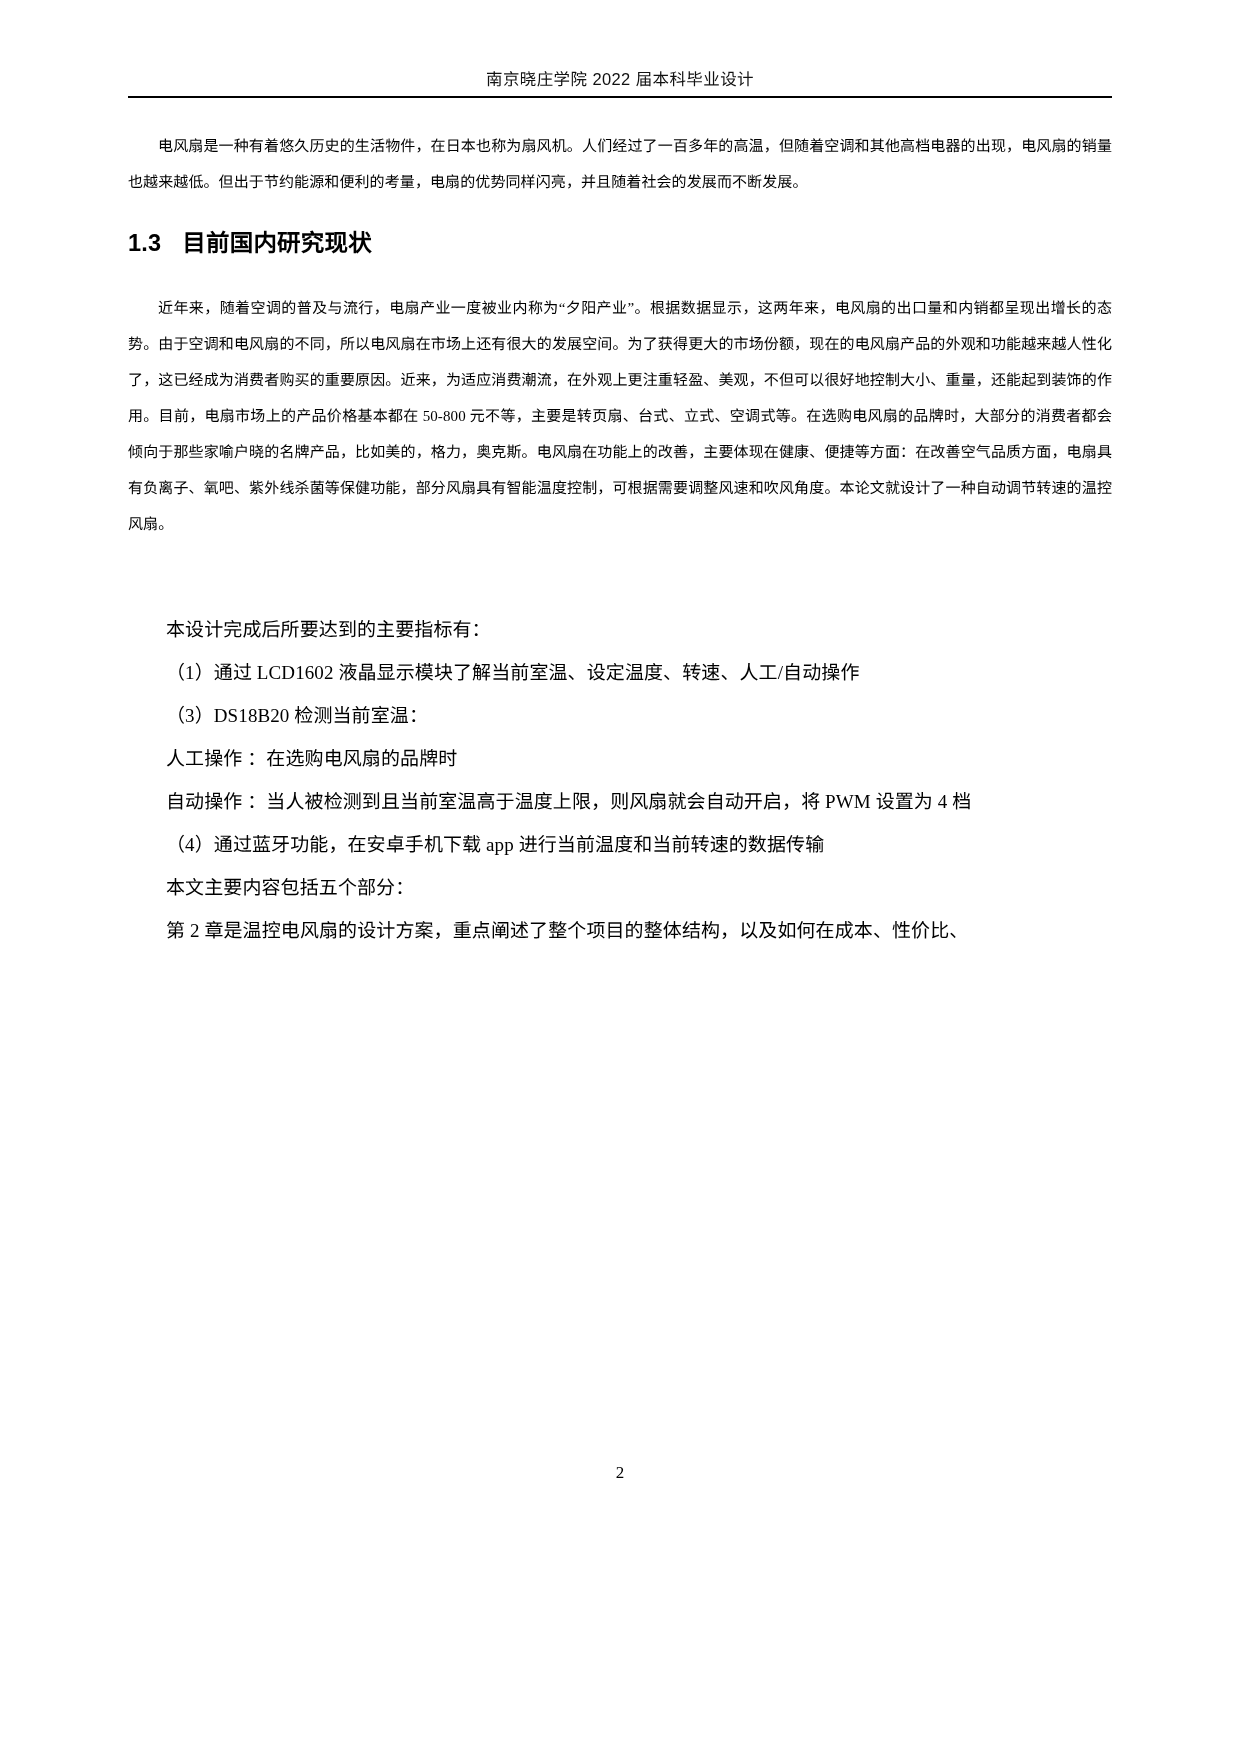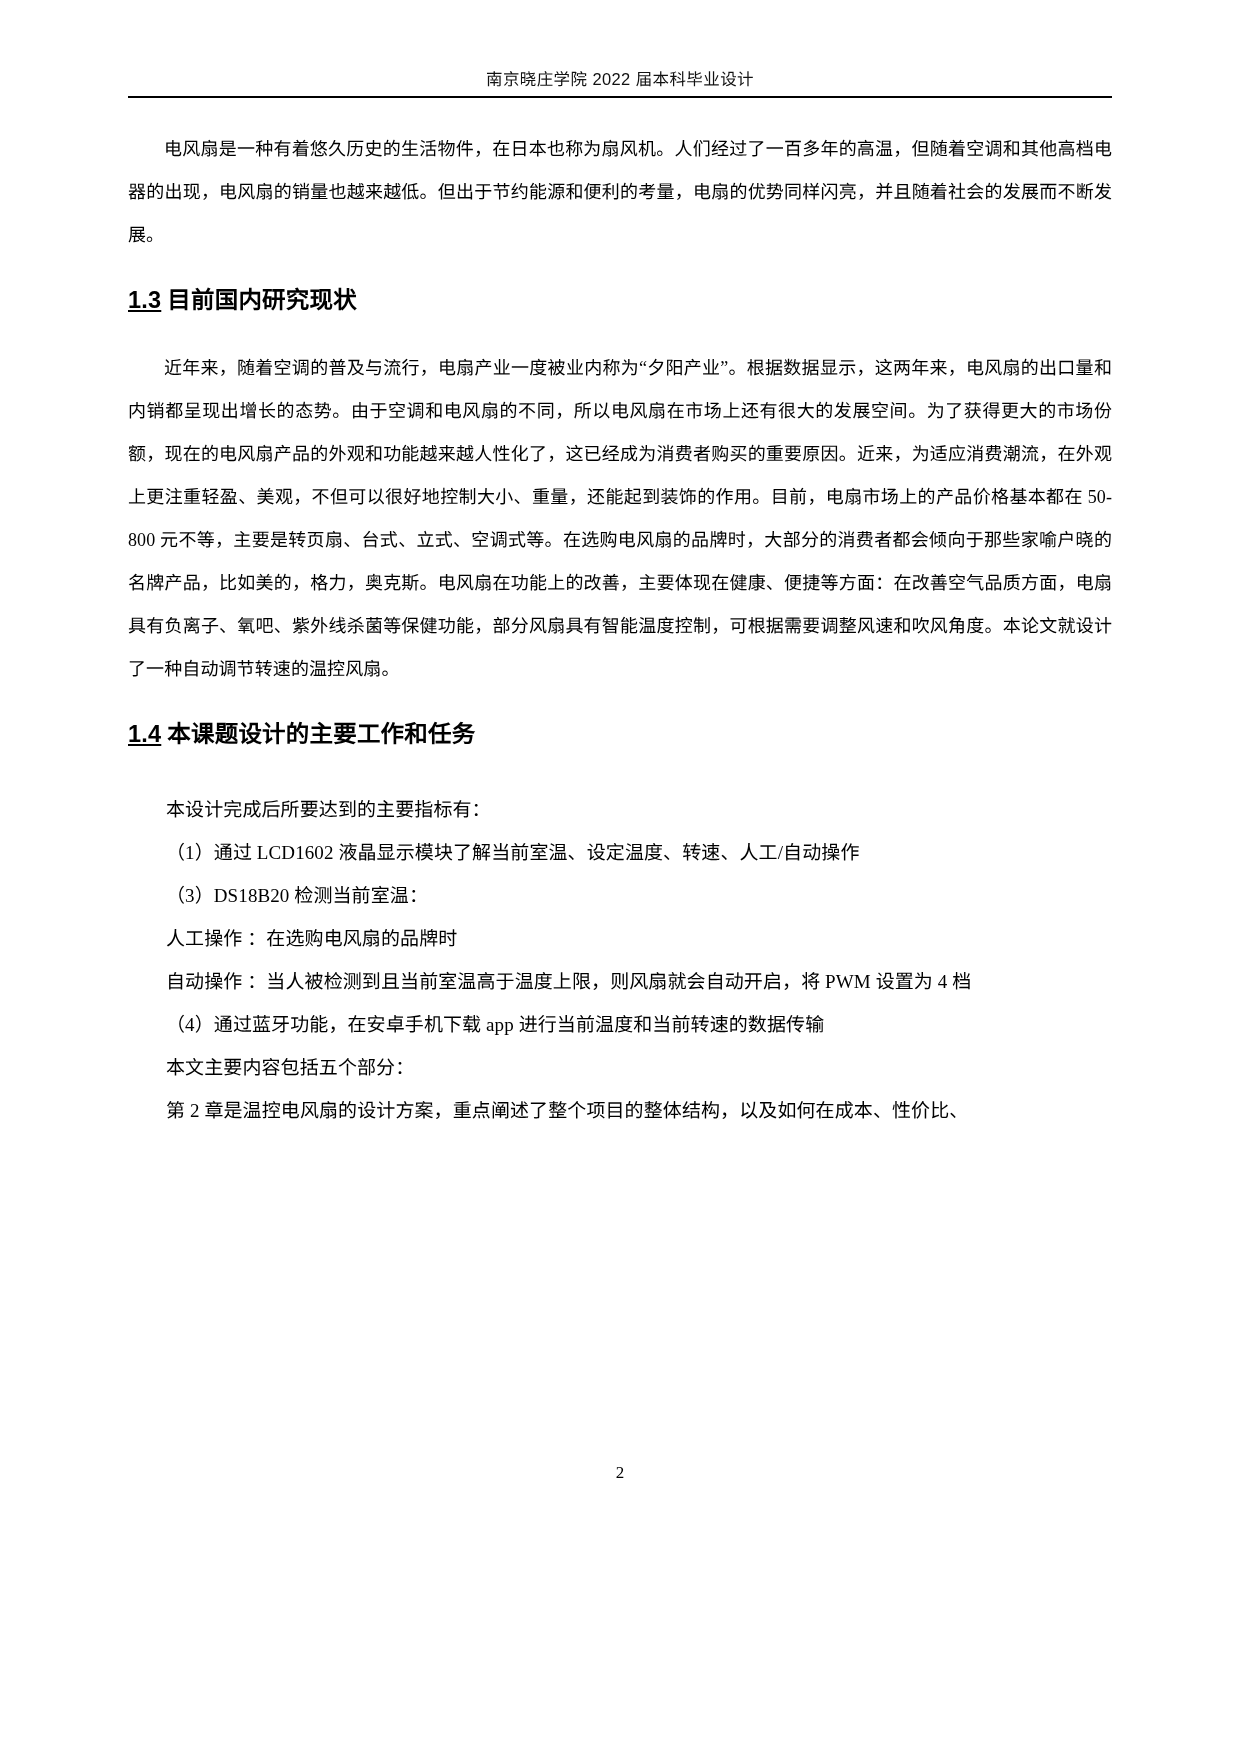--- a/index.html
+++ b/index.html
@@ -42,22 +42,22 @@
   }
   
   .content {
     position: absolute;
     top: 128px;
     left: 128px;
     width: 984px;
   }
   p.body-para {
     margin: 0 0 0 0;
-    font-size: 18px;
-    line-height: 43px;
+    font-size: 15px;
+    line-height: 36px;
     text-align: justify;
     text-justify: inter-ideograph;
     text-indent: 2em;
     letter-spacing: 0.1px;
   }
   p.plain-line {
     margin: 0;
     font-size: 19px;
     line-height: 43px;
     text-align: justify;
@@ -67,22 +67,21 @@
   }
   h2.section-heading {
     font-family: "Liberation Sans", "DejaVu Sans", sans-serif;
     font-size: 23.5px;
     font-weight: bold;
     margin: 0;
     line-height: 1.35;
     letter-spacing: 0.2px;
   }
   h2.section-heading .num {
-    margin-right: 6px;
-    text-decoration: underline;
+    margin-right: 21px;
   }
   .gap-before-h {
     height: 28px;
   }
   .gap-after-h {
     height: 30px;
   }
   .gap-after-h-small {
     height: 38px;
   }
@@ -117,23 +116,20 @@
     <h2 class="section-heading">
       <span class="num">1.3</span><span>目前国内研究现状</span>
     </h2>
 
     <div class="gap-after-h"></div>
 
     <p class="body-para">近年来，随着空调的普及与流行，电扇产业一度被业内称为“夕阳产业”。根据数据显示，这两年来，电风扇的出口量和内销都呈现出增长的态势。由于空调和电风扇的不同，所以电风扇在市场上还有很大的发展空间。为了获得更大的市场份额，现在的电风扇产品的外观和功能越来越人性化了，这已经成为消费者购买的重要原因。近来，为适应消费潮流，在外观上更注重轻盈、美观，不但可以很好地控制大小、重量，还能起到装饰的作用。目前，电扇市场上的产品价格基本都在 50-800 元不等，主要是转页扇、台式、立式、空调式等。在选购电风扇的品牌时，大部分的消费者都会倾向于那些家喻户晓的名牌产品，比如美的，格力，奥克斯。电风扇在功能上的改善，主要体现在健康、便捷等方面：在改善空气品质方面，电扇具有负离子、氧吧、紫外线杀菌等保健功能，部分风扇具有智能温度控制，可根据需要调整风速和吹风角度。本论文就设计了一种自动调节转速的温控风扇。</p>
 
     <div class="gap-before-h"></div>
 
-    <h2 class="section-heading">
-      <span class="num">1.4</span><span>本课题设计的主要工作和任务</span>
-    </h2>
 
     <div class="gap-after-h-small"></div>
 
     <p class="plain-line">本设计完成后所要达到的主要指标有：</p>
     <p class="plain-line">（1）通过 LCD1602 液晶显示模块了解当前室温、设定温度、转速、人工/自动操作</p>
     <p class="plain-line">（3）DS18B20 检测当前室温：</p>
     <p class="plain-line">人工操作 ：在选购电风扇的品牌时</p>
     <p class="plain-line">自动操作 ：当人被检测到且当前室温高于温度上限，则风扇就会自动开启，将 PWM 设置为 4 档</p>
     <p class="plain-line">（4）通过蓝牙功能，在安卓手机下载 app 进行当前温度和当前转速的数据传输</p>
     <p class="plain-line">本文主要内容包括五个部分：</p>

